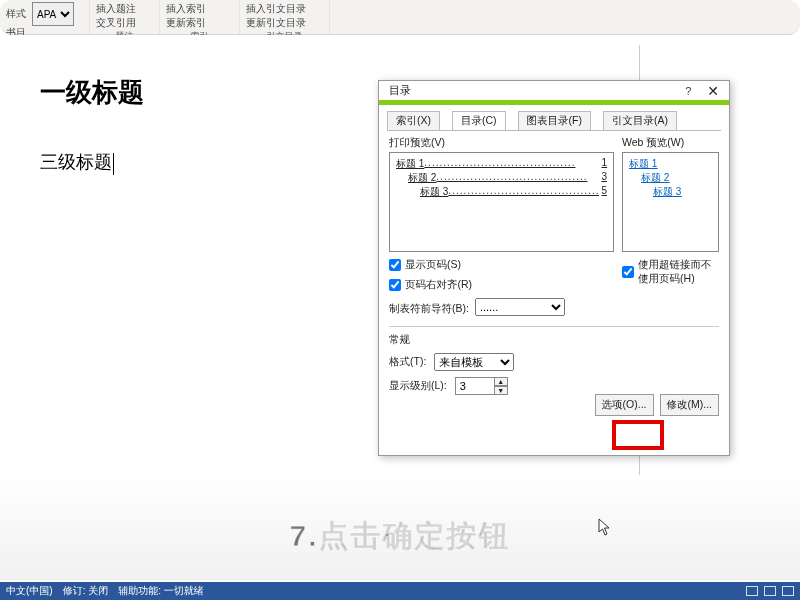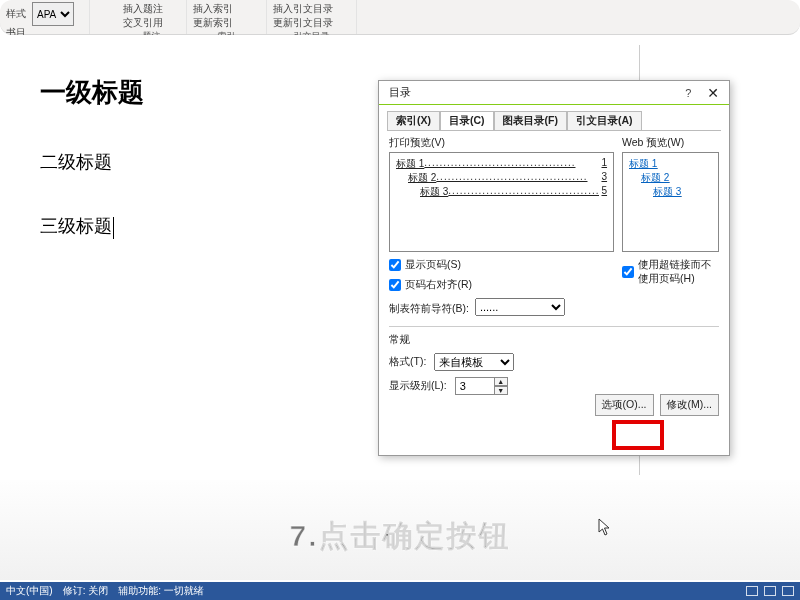--- a/index.html
+++ b/index.html
@@ -10,26 +10,26 @@
   .ribbon-group .label { font-size: 9px; text-align: center; color: #555; }
   select.mini { font-size: 10px; height: 24px; border: 1px solid #888; }
   .page-area { position: relative; height: 445px; background: #fff; }
   .doc { position: absolute; left: 0; top: 10px; width: 640px; height: 430px; background: #fff; border-right: 1px solid #ccc; padding: 30px 0 0 40px; }
   .h1 { font-size: 26px; font-weight: bold; margin-bottom: 40px; }
   .h2 { font-size: 18px; margin-bottom: 40px; }
   .h3 { font-size: 18px; display: inline; }
   .cursor-bar { display: inline-block; width: 1px; height: 22px; background: #000; vertical-align: middle; margin-left: 1px; }
   
   .dialog { position: absolute; left: 378px; top: 80px; width: 352px; height: 376px; background: #fff; border: 1px solid #999; box-shadow: 2px 2px 8px rgba(0,0,0,0.25); font-size: 11px; color: #222; }
-  .dlg-title { height: 24px; display: flex; align-items: center; justify-content: space-between; padding: 0 6px 0 10px; border-bottom: 1px solid #84cc16; }
+  .dlg-title { height: 24px; display: flex; align-items: center; justify-content: space-between; padding: 0 6px 0 10px; border-bottom: 5px solid #84cc16; }
   .dlg-title .t { font-size: 11px; }
   .dlg-title .ctrls { display: flex; gap: 12px; align-items: center; }
   .dlg-title .help { font-size: 11px; color: #444; cursor: pointer; }
   .dlg-title .close { font-size: 14px; cursor: pointer; padding: 0 4px; }
-  .tabs { display: flex; padding: 6px 8px 0 8px; gap: 0; font-weight: bold; }
+  .tabs { display: flex; padding: 6px 8px 0 8px; gap: 12px; }
   .tab { padding: 2px 8px; border: 1px solid #bbb; border-bottom: none; background: #f3f3f3; font-size: 10.5px; cursor: pointer; position: relative; }
   .tab.active { background: #fff; z-index: 2; }
   .tab-underline { position: absolute; left: 8px; right: 8px; top: 25px; height: 1px; background: #bbb; }
   .dlg-body { padding: 6px 10px 10px 10px; position: relative; }
   .two-col { display: flex; gap: 8px; }
   .col { flex: 1; }
   .col-label { font-size: 10.5px; margin-bottom: 2px; }
   .preview-box { border: 1px solid #888; height: 100px; background: #fff; padding: 4px 6px; font-size: 10px; color: #222; overflow: hidden; text-decoration: underline; }
   .preview-line { display: flex; }
   .preview-line .txt { white-space: nowrap; }
@@ -71,21 +71,21 @@
   <div class="ribbon-group" style="width:90px;">
     <div class="row">
       <span>样式</span>
       <select class="mini"><option>APA</option></select>
     </div>
     <div class="row">
         <span>书目</span>
       </div>
     <div class="label">引文与书目</div>
   </div>
-  <div class="ribbon-group" style="width:70px;margin-left:27px;">
+  <div class="ribbon-group" style="width:70px;">
     <div class="row">
         <span>插入题注</span>
       </div>
     <div class="row">
         <span>交叉引用</span>
       </div>
     <div class="label">题注</div>
   </div>
   <div class="ribbon-group" style="width:80px;">
     <div class="row">
@@ -103,21 +103,20 @@
     <div class="row">
         <span>更新引文目录</span>
       </div>
     <div class="label">引文目录</div>
   </div>
 </div>
 
 <div class="page-area">
   <div class="doc">
     <div class="h1">一级标题</div>
-    <div class="h2">二级标题</div>
     <div>
       <span class="h3">三级标题</span><span class="cursor-bar"></span>
     </div>
   </div>
 </div>
 
 <div class="dialog">
   <div class="dlg-title">
     <span class="t">目录</span>
     <div class="ctrls">

